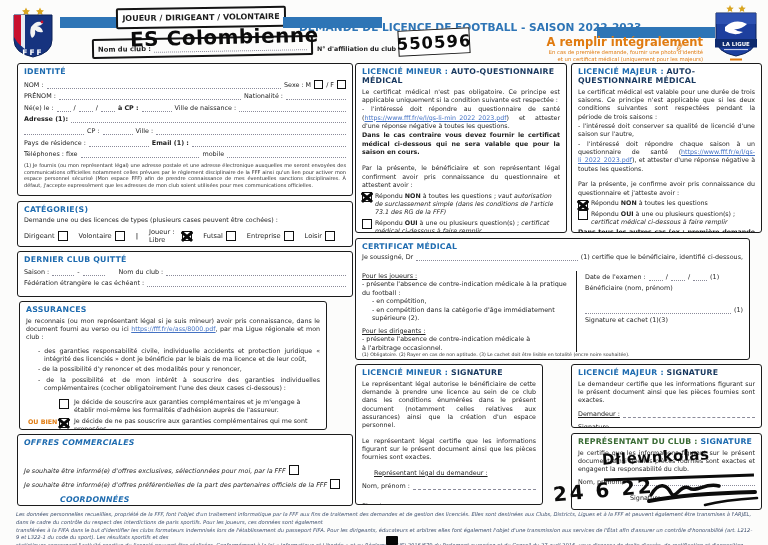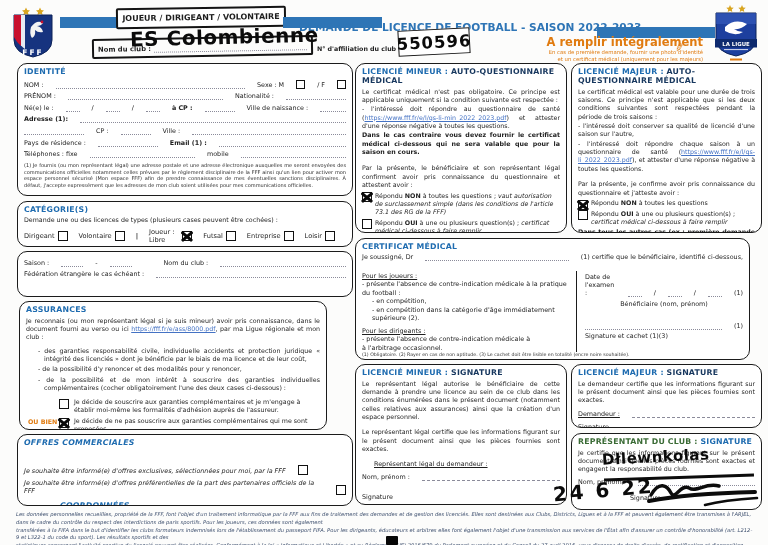--- a/index.html
+++ b/index.html
@@ -23,43 +23,43 @@
   .club-box { position:absolute; left:92px; top:37px; width:221px; height:20px; border:2px solid #141414; border-radius:2px;
               display:flex; align-items:flex-end; gap:3px; padding:2px 4px 3px; transform:rotate(-1deg); font-size:6.8px; font-weight:bold; background:transparent; }
   .club-hand { position:absolute; left:130px; top:25px; font-size:20px; letter-spacing:0.5px; transform:rotate(-1.5deg); white-space:nowrap; }
   .affil-label { position:absolute; left:317px; top:45px; font-size:6.3px; font-weight:bold; }
   .affil-box { position:absolute; left:398px; top:29px; width:72px; height:26px; border:1.6px solid #141414; transform:rotate(-3deg);
                display:flex; align-items:center; justify-content:center; background:#fff; }
   .affil-hand { font-size:16.5px; letter-spacing:1px; }
   .hand { font-family:"DejaVu Sans",sans-serif; font-weight:bold; color:#0b0b0b; }
 
   
-  .box { position:absolute; border:1.8px solid #1b1b1b; border-radius:10px; background:#fff; padding:3px 6px 3px 6px; overflow:hidden; }
+  .box { position:absolute; border:1.8px solid #1b1b1b; border-radius:3px; background:#fff; padding:3px 6px 3px 6px; overflow:hidden; }
   #box-identite     { left:17px;  top:63px;  width:336px; height:133px; }
   #box-categories   { left:17px;  top:201px; width:336px; height:46px; }
   #box-dernier      { left:17px;  top:251px; width:336px; height:46px; }
   #box-assurances   { left:19px;  top:301px; width:308px; height:129px; }
   #box-offres       { left:17px;  top:434px; width:336px; height:72px;font-style:italic; }
   #box-mineur-quest { left:355px; top:63px;  width:212px; height:170px; }
   #box-certificat   { left:355px; top:238px; width:395px; height:122px; }
-  #box-mineur-sig   { left:355px; top:364px; width:212px; height:141px; }
+  #box-mineur-sig   { left:355px; top:364px; width:188px; height:141px; }
   #box-majeur-quest { left:571px; top:63px;  width:191px; height:170px; }
   #box-majeur-sig   { left:571px; top:364px; width:191px; height:64px; }
   #box-club-sig     { left:571px; top:433px; width:191px; height:77px; }
 
   .h  { font-size:7.8px; font-weight:bold; color:#1f6cb0; letter-spacing:0.2px; margin-bottom:2px; }
   .h .h2 { color:#17375e; }
   .h .hg { color:#3a6b35; }
   .p  { font-size:6.3px; line-height:1.33; text-align:justify; margin-top:2.6px; }
   .b  { font-weight:bold; }
   .i  { font-style:italic; }
   .lnk{ color:#4472c4; text-decoration:underline; }
   .uh { text-decoration:underline; font-size:6.4px; margin-top:4px; }
 
-  .frow { display:flex; align-items:flex-end; gap:12px; font-size:6.4px; line-height:1.25; margin-top:3.6px; }
+  .frow { display:flex; align-items:flex-end; gap:3px; font-size:6.4px; line-height:1.25; margin-top:3.6px; }
   .dots { flex:1 1 auto; border-bottom:1px dotted #8b8b9a; height:7px; min-width:8px; }
   .dash { border-bottom-style:dashed; }
   .w14 { flex:0 0 14px; } .w22 { flex:0 0 22px; } .w30 { flex:0 0 30px; } .w60 { flex:0 0 60px; }
   .sp8 { flex:0 0 8px; }
 
   .cb { display:inline-block; width:9px; height:9px; border:1.3px solid #111; background:#fff; position:relative; flex:0 0 auto; vertical-align:-1px; }
   .cb.big { width:10px; height:10px; }
   .cb.checked::before,.cb.checked::after { content:""; position:absolute; left:-3px; top:3px; width:14px; height:2.6px; background:#0a0a0a; border-radius:1px; }
   .cb.checked::before { transform:rotate(40deg); }
   .cb.checked::after  { transform:rotate(-40deg); }
@@ -225,20 +225,21 @@
         <span class="cb big"></span>
       </span>
       <span class="ci">
         <span>Loisir</span>
         <span class="cb big"></span>
       </span>
     </div>
   </div>
 
   <div class="box" id="box-dernier">
+    <div class="h">DERNIER CLUB QUITTÉ</div>
     <div class="frow">
       <span>Saison :</span>
       <span class="dots w22"></span>
       <span>-</span>
       <span class="dots w22"></span>
       <span class="sp8"></span>
       <span>Nom du club :</span>
       <span class="dots"></span>
     </div>
     <div class="frow">
@@ -323,21 +324,21 @@
       <div class="cert-right">
         <div class="frow" style="margin-top:2px;">
           <span>Date de l'examen :</span>
           <span class="dots w14"></span>
           <span>/</span>
           <span class="dots w14"></span>
           <span>/</span>
           <span class="dots w14"></span>
           <span>(1)</span>
         </div>
-        <div style="margin-top:3px;text-align:center;">Bénéficiaire (nom, prénom)</div>
+        <div style="margin-top:3px;">Bénéficiaire (nom, prénom)</div>
         <div class="frow" style="margin-top:14px;">
           <span class="dots"></span>
           <span>(1)</span>
         </div>
         <div style="margin-top:2px;">Signature et cachet (1)(3)</div>
       </div>
     </div>
     <div class="cert-foot">(1) Obligatoire. (2) Rayer en cas de non aptitude. (3) Le cachet doit être lisible en totalité (encre noire souhaitée).</div>
   </div>
 

